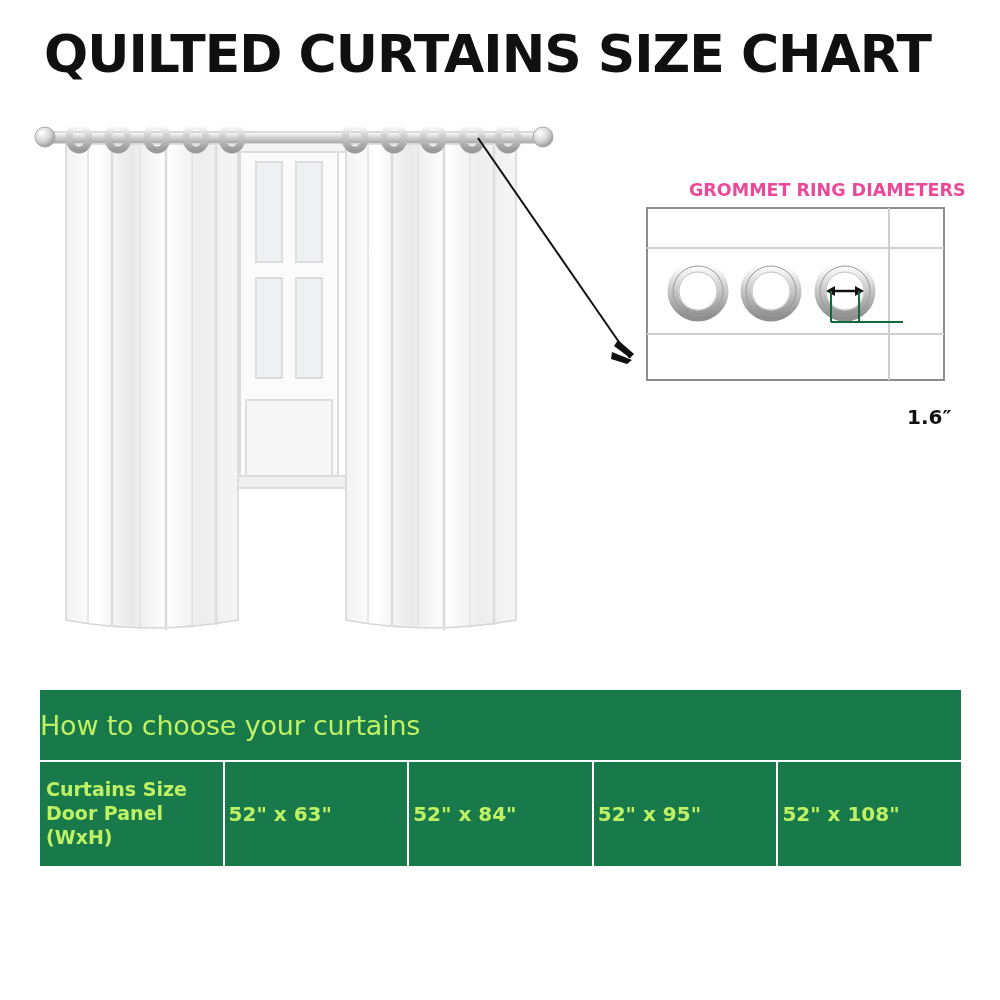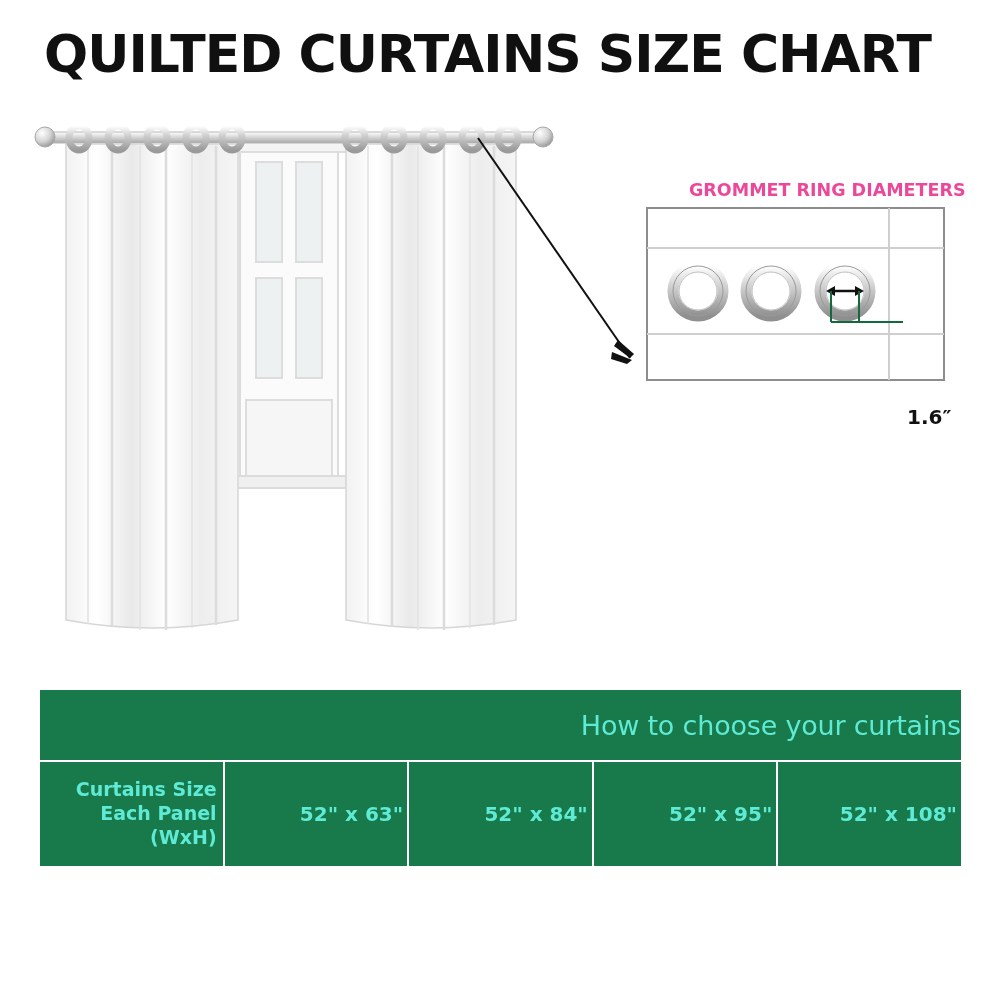--- a/index.html
+++ b/index.html
@@ -83,22 +83,22 @@
     width: 925px;
   }
   table.size-table {
     border-collapse: collapse;
     width: 925px;
     table-layout: fixed;
   }
   table.size-table td, table.size-table th {
     border: 2px solid #ffffff;
     background: #18794a;
-    color: #5eead4;
-    text-align: right;
+    color: #bef264;
+    text-align: left;
     vertical-align: middle;
     font-family: "DejaVu Sans", sans-serif;
   }
   .tbl-head {
     font-size: 27px;
     font-weight: normal;
     letter-spacing: -0.2px;
     height: 54px;
     padding: 8px 0;
   }
@@ -256,21 +256,21 @@
 
   <div class="table-wrap">
     <table class="size-table">
       <tbody>
         <tr>
           <td class="tbl-head" colspan="5">How to choose your curtains</td>
         </tr>
         <tr>
           <td class="row-label">
             <div>Curtains Size</div>
-            <div>Each Panel</div>
+            <div>Door Panel</div>
             <div>(WxH)</div>
           </td>
           <td class="cell">52" x 63"</td>
           <td class="cell">52" x 84"</td>
           <td class="cell">52" x 95"</td>
           <td class="cell">52" x 108"</td>
         </tr>
       </tbody>
     </table>
   </div>

